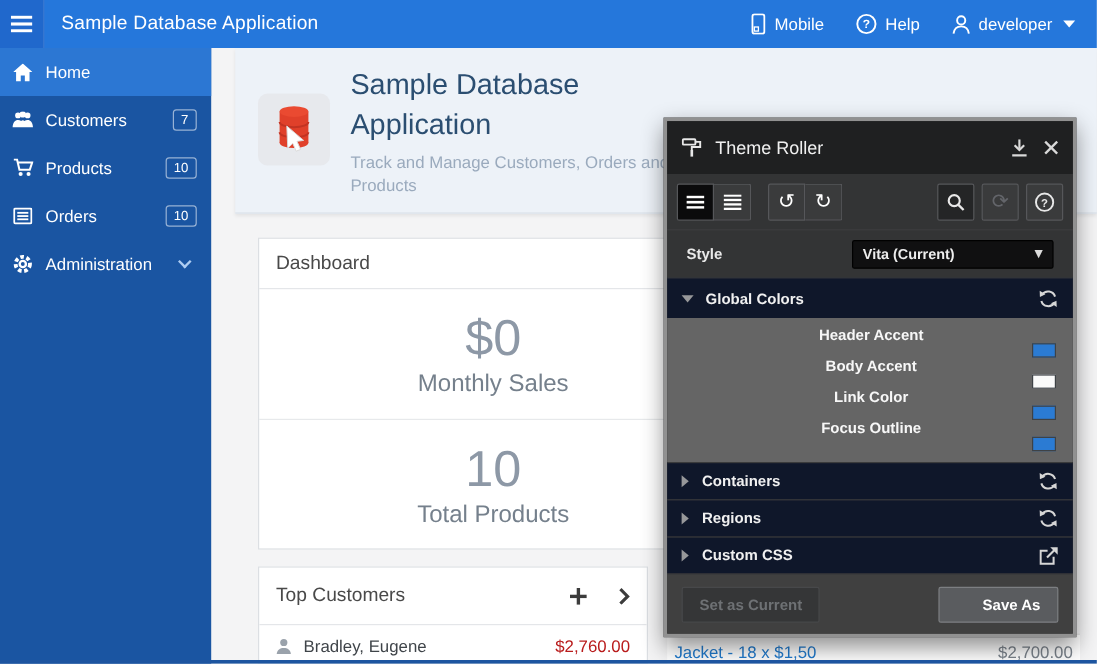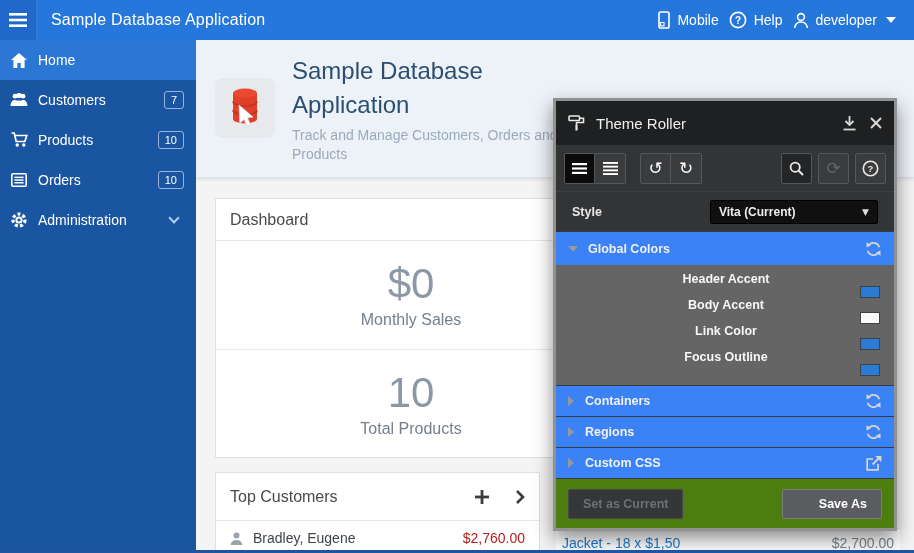--- a/index.html
+++ b/index.html
@@ -4,26 +4,26 @@
 <style>
   * { margin:0; padding:0; box-sizing:border-box; }
   html,body { width:914px; height:553px; }
   body { font-family:"Liberation Sans", sans-serif; position:relative; overflow:hidden; background:#f4f4f5; }
   .app { position:absolute; inset:0; width:914px; height:553px; }
 
   
   .topbar { position:absolute; left:0; top:0; width:914px; height:40px; background:var(--header-blue); display:flex; align-items:center; color:#fff; z-index:5; }
   .nav-toggle { width:37px; height:40px; background:var(--toggle-blue); display:flex; align-items:center; justify-content:center; cursor:pointer; border-right:1px solid rgba(255,255,255,0.12); }
   .topbar-title { font-size:16px; margin-left:14px; letter-spacing:.2px; }
-  .topbar-right { margin-left:auto; display:flex; align-items:center; gap:10px; padding-right:18px; }
+  .topbar-right { margin-left:auto; display:flex; align-items:center; gap:26px; padding-right:18px; }
   .topbar-item { display:flex; align-items:center; gap:7px; font-size:14px; cursor:pointer; }
   .caret-down { width:0; height:0; border-left:5px solid transparent; border-right:5px solid transparent; border-top:6px solid #fff; margin-left:2px; }
 
   
-  .sidebar { position:absolute; left:0; top:40px; width:196px; height:513px; background:var(--sidebar-blue); z-index:4; }
+  .sidebar { position:absolute; left:0; top:40px; width:176px; height:513px; background:var(--sidebar-blue); z-index:4; }
   .side-item { height:40px; display:flex; align-items:center; color:#fff; font-size:14px; cursor:pointer; padding:0 12px 0 0; }
   .side-item.active { background:var(--active-blue); }
   .side-icn { width:38px; display:flex; justify-content:center; flex:0 0 38px; }
   .side-label { flex:1; }
   .badge { border:1px solid rgba(255,255,255,0.55); border-radius:3px; font-size:11px; padding:2px 6px; line-height:12px; }
   .chev-dn { width:8px; height:8px; border-right:2px solid #aecdf2; border-bottom:2px solid #aecdf2; transform:rotate(45deg); margin-right:6px; margin-top:-4px; }
 
   
   .content-bg { position:absolute; left:196px; top:40px; width:718px; height:513px; background:#f4f4f5; }
   .hero { position:absolute; left:196px; top:40px; width:718px; height:138px; background:#edf2f8; border-bottom:1px solid #dbe2ea; box-shadow:0 2px 3px rgba(0,0,0,0.07); }
@@ -32,21 +32,21 @@
   .hero-title { font-size:24px; color:#2b4e71; line-height:34px; width:210px; }
   .hero-sub { font-size:14px; color:#9aaabd; line-height:19px; width:272px; margin-top:4px; }
 
   .card { position:absolute; background:#fff; border:1px solid #dcdfe3; }
   .card-hd { display:flex; align-items:center; padding:0 14px; border-bottom:1px solid #e4e6e9; color:#494949; font-size:16px; }
   .dashboard { left:215px; top:198px; width:392px; height:260px; }
   .dashboard .card-hd { height:42px; }
   .metric { height:108px; display:flex; flex-direction:column; align-items:center; justify-content:center; }
   .metric + .metric { border-top:1px solid #e7e9eb; height:109px; }
   .metric-val { font-size:42px; color:#8d98a6; font-weight:300; line-height:46px; }
-  .metric-lbl { font-size:16px; color:#75808c; margin-top:4px; }
+  .metric-lbl { font-size:20px; color:#75808c; margin-top:4px; }
 
   .top-customers { left:215px; top:472px; width:325px; height:81px; overflow:hidden; }
   .top-customers .card-hd { height:48px; }
   .hd-actions { margin-left:auto; display:flex; align-items:center; gap:26px; }
   .cust-row { display:flex; align-items:center; padding:9px 14px 0 14px; font-size:14px; color:#3f4449; cursor:pointer; }
   .cust-name { margin-left:10px; }
   .cust-amt { margin-left:auto; color:#b91c1c; }
 
   .order-strip { position:absolute; left:556px; top:528px; width:344px; height:25px; background:#fff; border-top:1px solid #e2e2e2; display:flex; align-items:center; padding:4px 6px 0 6px; font-size:14px; z-index:1; }
   .order-link { color:var(--link-blue); cursor:pointer; }
@@ -69,33 +69,33 @@
   .tb-gap { width:14px; }
   .tb-spring { flex:1; }
   .glyph { font-family:"DejaVu Sans", sans-serif; color:#fff; font-size:17px; line-height:1; }
   .glyph.dis { color:#63656a; }
 
   .tr-style { height:40px; background:#333435; display:flex; align-items:center; padding:0 16px; flex:0 0 40px; border-top:1px solid #3d3e3f; }
   .tr-style-label { font-size:12.5px; font-weight:bold; color:#e9e9e9; }
   .tr-select { margin-left:auto; width:168px; height:24px; background:#101011; border:1px solid #000; border-radius:2px; display:flex; align-items:center; padding:0 8px; font-size:12px; font-weight:bold; cursor:pointer; }
   .tr-select .sel-caret { margin-left:auto; font-size:9px; color:#dcdcdc; font-family:"DejaVu Sans", sans-serif; }
 
-  .acc-hd { height:34px; background:#3b82f6; display:flex; align-items:center; padding:0 12px; flex:0 0 34px; border-top:1px solid #3a3b3c; cursor:pointer; }
+  .acc-hd { height:34px; background:#0f172a; display:flex; align-items:center; padding:0 12px; flex:0 0 34px; border-top:1px solid #3a3b3c; cursor:pointer; }
   .acc-hd.h31 { height:31px; flex:0 0 31px; }
   .tri-down { width:0; height:0; border-left:5px solid transparent; border-right:5px solid transparent; border-top:6px solid #97989a; margin-right:10px; }
   .tri-right { width:0; height:0; border-top:5px solid transparent; border-bottom:5px solid transparent; border-left:6px solid #97989a; margin-right:11px; }
   .acc-label { font-size:12.5px; font-weight:bold; color:#f0f0f0; }
   .acc-icn { margin-left:auto; display:flex; cursor:pointer; }
 
   .gc-body { background:#656565; flex:0 0 120px; padding:7px 0 0 0; }
   .gc-row { height:26px; display:flex; align-items:center; padding:0 14px 0 16px;flex-direction:column; }
   .gc-label { font-size:12.5px; font-weight:bold; color:#f7f7f7; }
   .swatch { margin-left:auto; width:20px; height:20px; border:1px solid #3e4246; cursor:pointer; }
 
-  .tr-footer { flex:1; background:#4d7c0f; display:flex; align-items:center; padding:0 12px; border-top:1px solid #3a3b3c; }
+  .tr-footer { flex:1; background:#404040; display:flex; align-items:center; padding:0 12px; border-top:1px solid #3a3b3c; }
   .btn { font-size:12.5px; font-weight:bold; border-radius:2px; padding:7px 14px; cursor:pointer; }
   .btn.disabled { background:#353637; border:1px solid #47484a; color:#6e7174; cursor:default; }
   .btn.save { margin-left:auto; background:#5a5c5f; border:1px solid #7d7f82; color:#fff;padding-left:36px; }
 
   svg { display:block; }
 </style>
 </head>
 <body>
 
 <div class="app">

